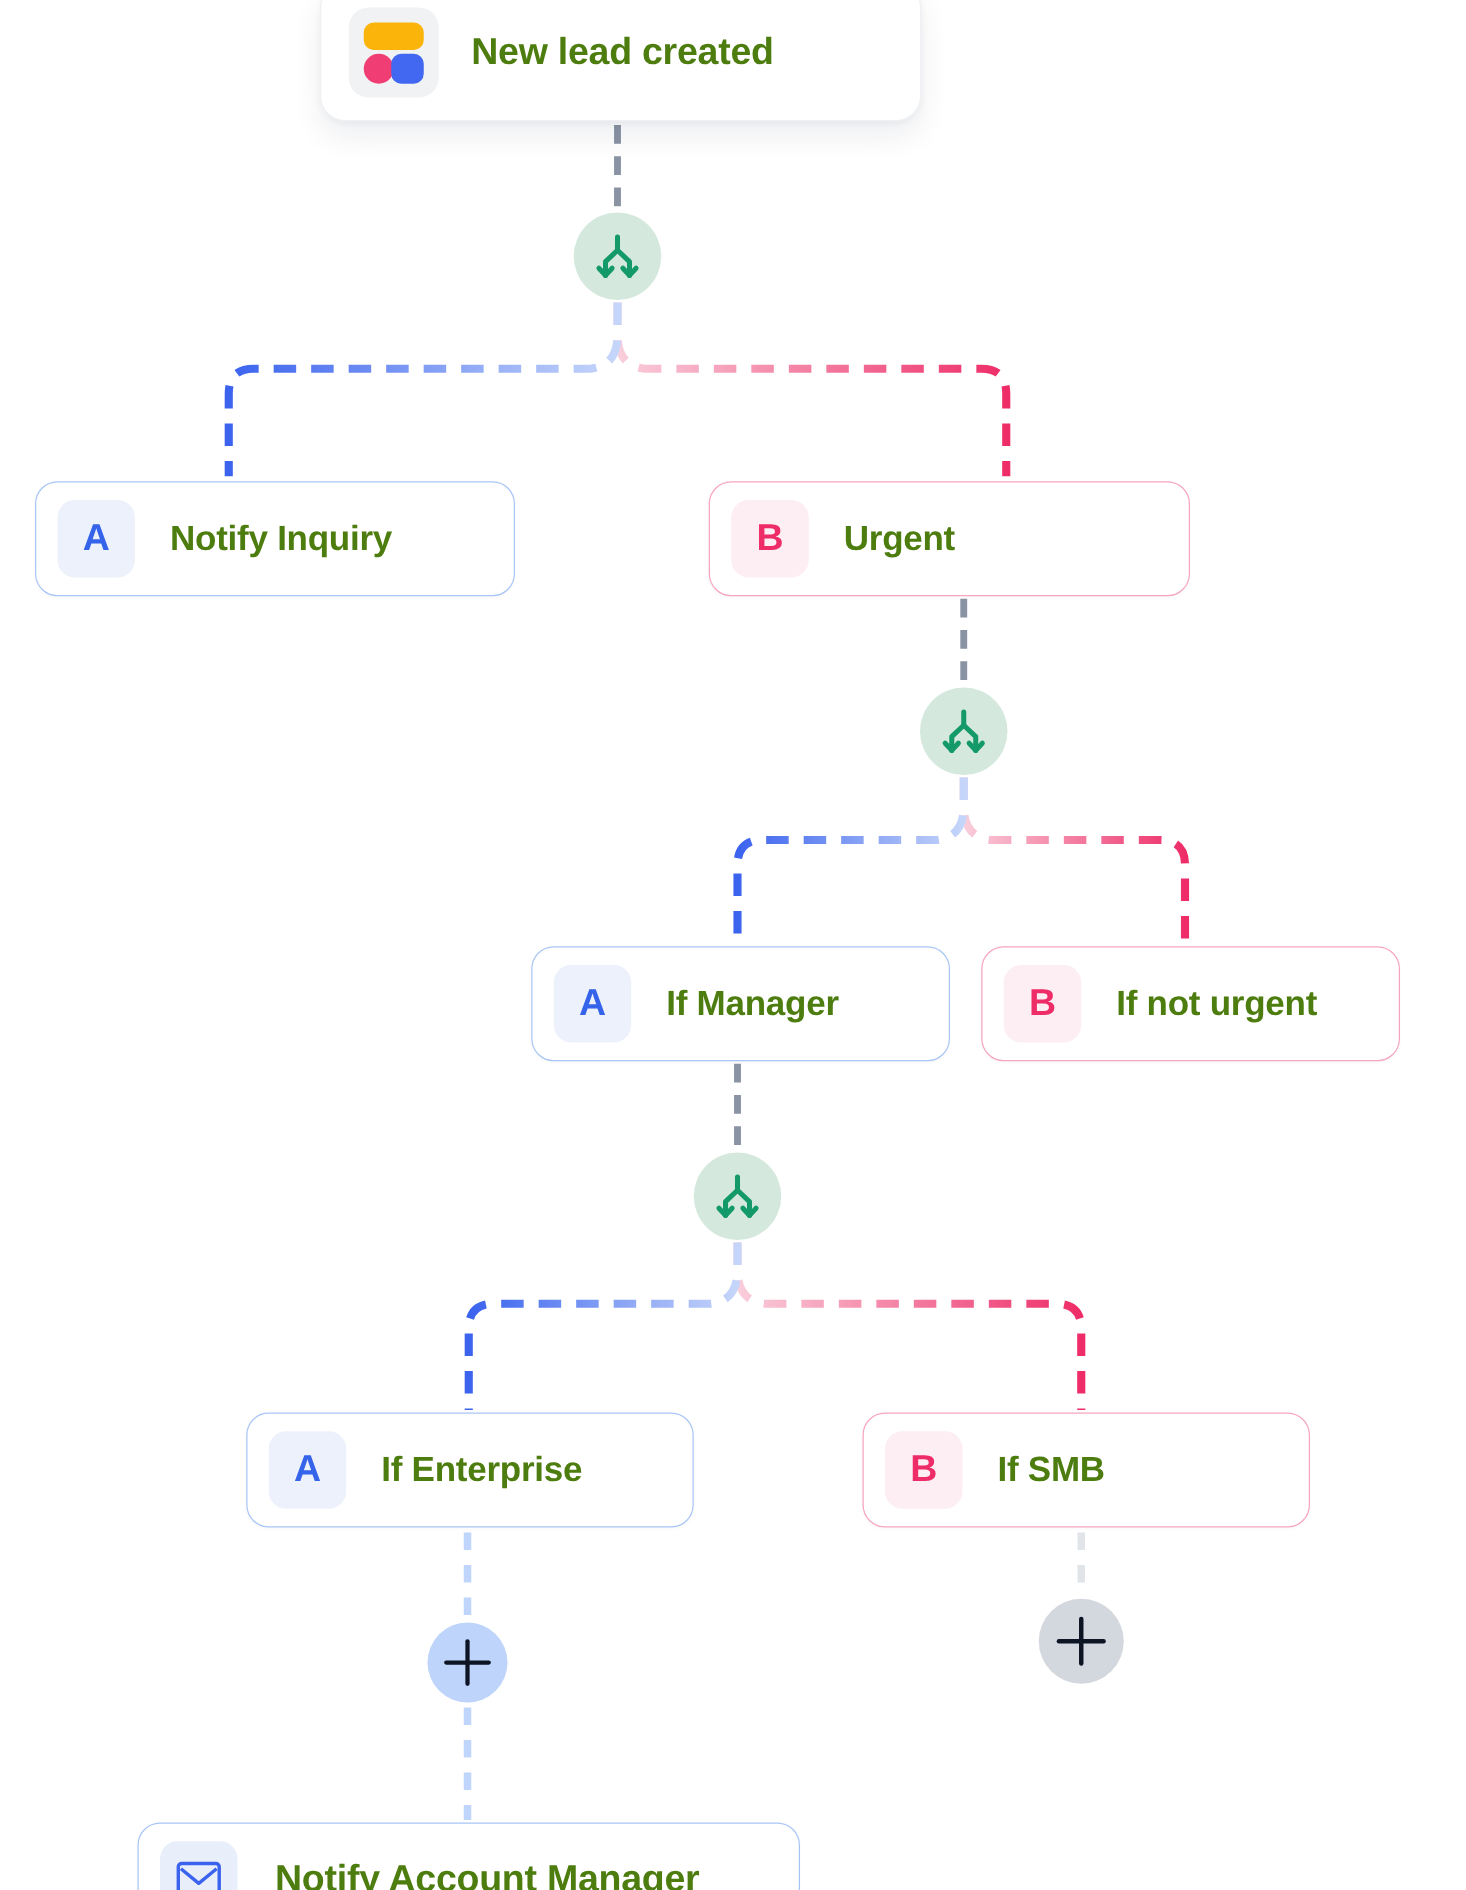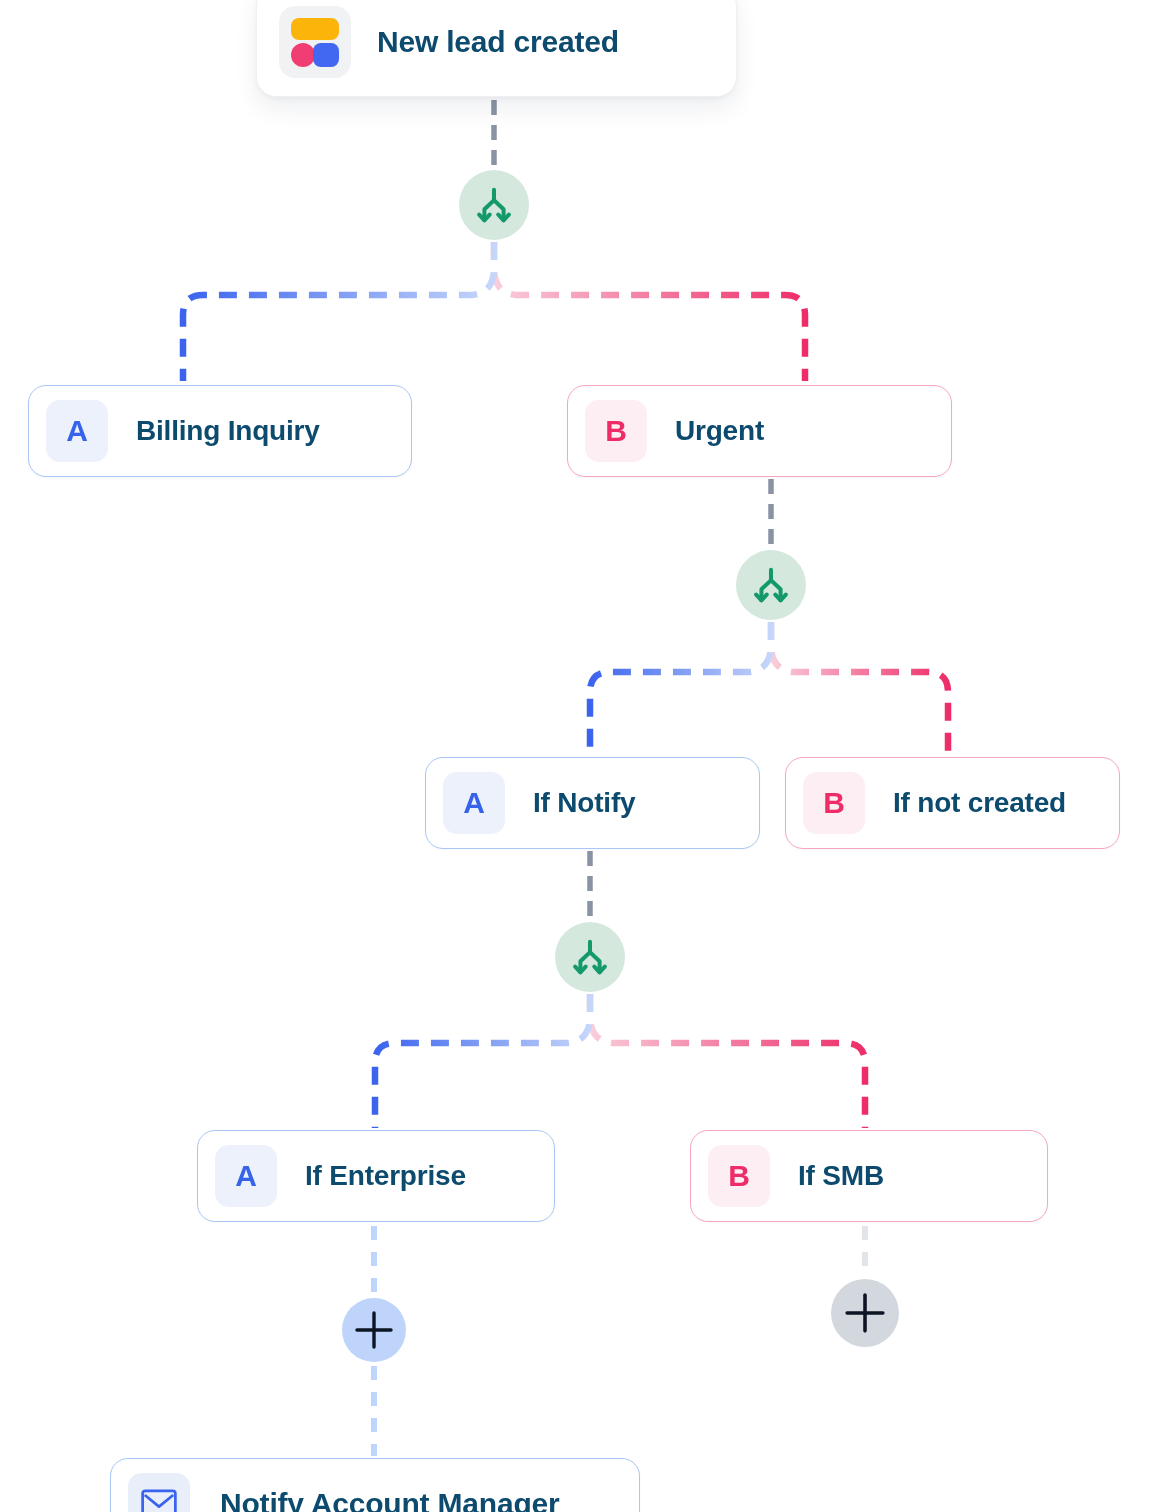--- a/index.html
+++ b/index.html
@@ -9,21 +9,21 @@
   }
   svg.connectors{position:absolute;left:0;top:0;pointer-events:none;}
 
   .card{
     position:absolute;background:#fff;border-radius:18px;box-sizing:border-box;
     display:flex;align-items:center;gap:28px;padding:0 24px 0 17px;height:92px;
     box-shadow:0 1px 3px rgba(20,30,55,0.03);cursor:pointer;
   }
   .card.blue{border:1.5px solid #a9c6f6;}
   .card.pink{border:1.5px solid #f6a6c0;}
-  .card .label{font-size:28px;font-weight:700;color:#0c4a6e;white-space:nowrap;letter-spacing:-0.2px;}
+  .card .label{font-size:28px;font-weight:700;color:#4d7c0f;white-space:nowrap;letter-spacing:-0.2px;}
   .badge{
     width:62px;height:62px;border-radius:14px;flex:0 0 auto;
     display:flex;align-items:center;justify-content:center;
     font-size:30px;font-weight:700;
   }
   .badge.a{background:#edf1fc;color:#3563e9;}
   .badge.b{background:#fdeef3;color:#ee2d68;}
 
   .trigger{
     left:256px;top:-14px;width:481px;height:111px;border-radius:20px;
@@ -122,46 +122,46 @@
           <path d="M24 19 L14 28.5 V40"></path>
           <path d="M24 19 L34 28.5 V40"></path>
         <path d="M8.5 34 L14 40 L19.5 34"></path>
           <path d="M28.5 34 L34 40 L39.5 34"></path>
       </g>
     </svg>
   </button>
 
   <div class="card blue" style="left:28px;top:385px;width:384px;">
     <span class="badge a">A</span>
-    <span class="label">Billing Inquiry</span>
+    <span class="label">Notify Inquiry</span>
   </div>
   <div class="card pink" style="left:567px;top:385px;width:385px;">
     <span class="badge b">B</span>
     <span class="label">Urgent</span>
   </div>
 
   <button class="split" style="left:736px;top:550px;">
     <svg width="46" height="46" viewBox="0 0 48 48">
       <g stroke="#13996a" stroke-width="4.2" fill="none" stroke-linecap="round" stroke-linejoin="round">
         <path d="M24 8 V19"></path>
           <path d="M24 19 L14 28.5 V40"></path>
           <path d="M24 19 L34 28.5 V40"></path>
         <path d="M8.5 34 L14 40 L19.5 34"></path>
           <path d="M28.5 34 L34 40 L39.5 34"></path>
       </g>
     </svg>
   </button>
 
   <div class="card blue" style="left:425px;top:757px;width:335px;">
     <span class="badge a">A</span>
-    <span class="label">If Notify</span>
+    <span class="label">If Manager</span>
   </div>
   <div class="card pink" style="left:785px;top:757px;width:335px;">
     <span class="badge b">B</span>
-    <span class="label">If not created</span>
+    <span class="label">If not urgent</span>
   </div>
 
   <button class="split" style="left:555px;top:922px;">
     <svg width="46" height="46" viewBox="0 0 48 48">
       <g stroke="#13996a" stroke-width="4.2" fill="none" stroke-linecap="round" stroke-linejoin="round">
         <path d="M24 8 V19"></path>
           <path d="M24 19 L14 28.5 V40"></path>
           <path d="M24 19 L34 28.5 V40"></path>
         <path d="M8.5 34 L14 40 L19.5 34"></path>
           <path d="M28.5 34 L34 40 L39.5 34"></path>

